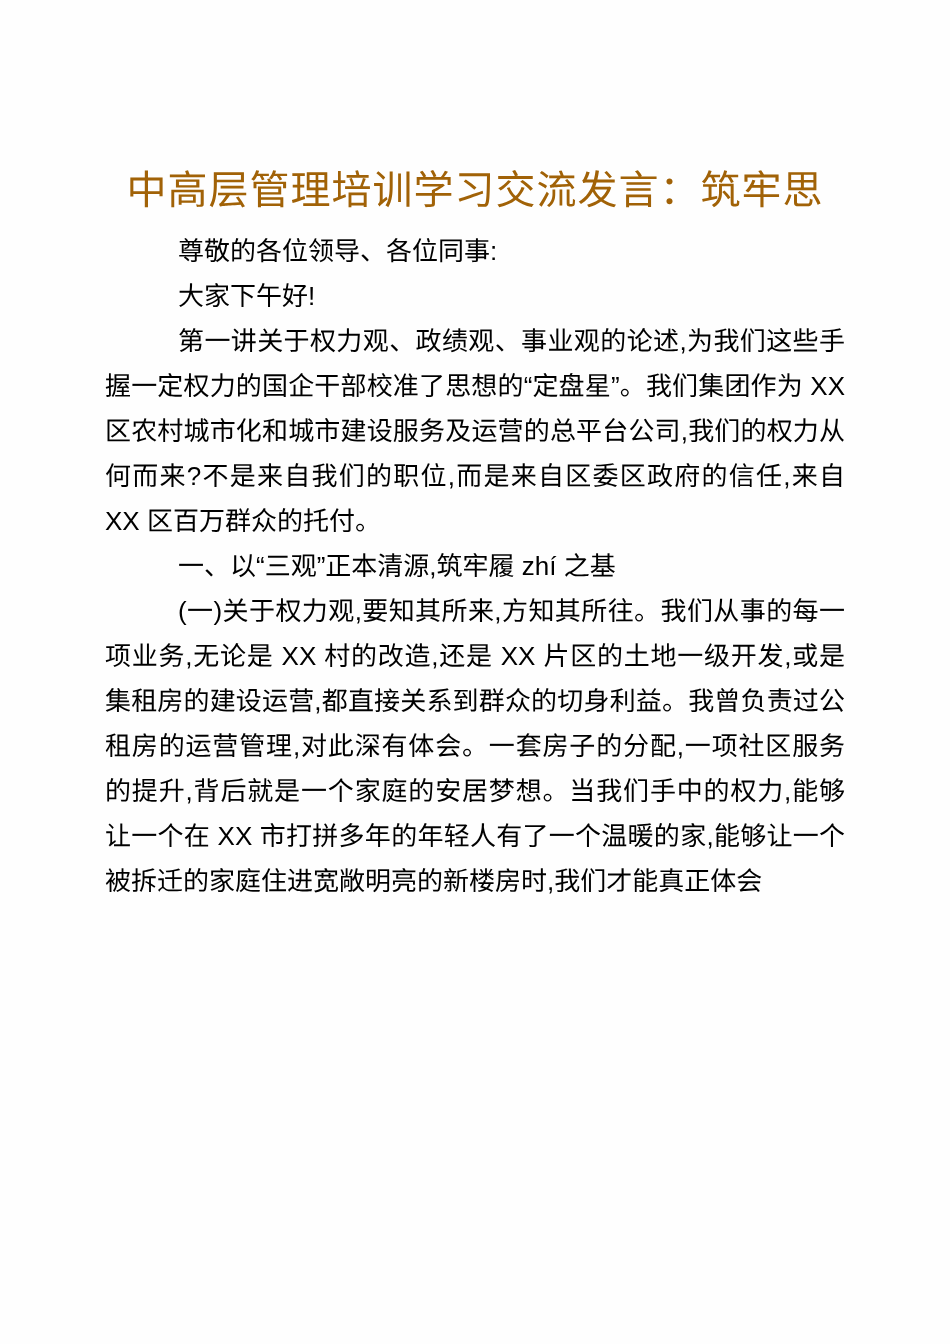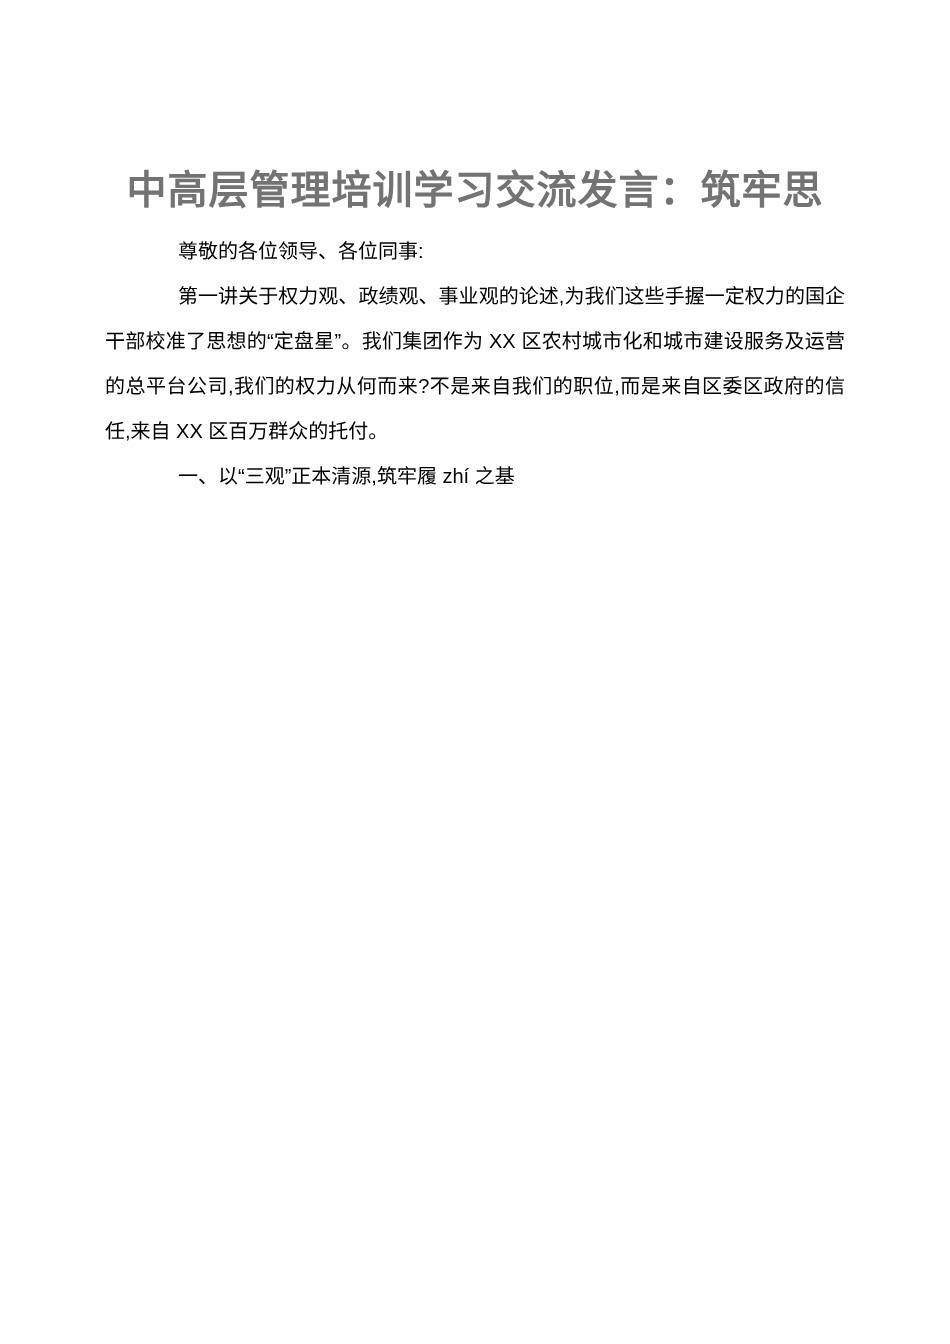--- a/index.html
+++ b/index.html
@@ -12,54 +12,56 @@
     width: 950px;
     height: 1344px;
     box-sizing: border-box;
     background: #fefefe;
     padding: 166px 105px 0 105px;
     overflow: hidden;
     color: #000000;
   }
   .doc-title {
     font-family: "Liberation Serif", "DejaVu Serif", serif;
-    font-weight: 700;
+    font-weight: 400;
     font-size: 40px;
     line-height: 50px;
     letter-spacing: 1px;
     text-align: center;
-    color: #737373;
+    color: #a16207;
     margin: 0 0 13px 0;
   }
   .doc-title .title-line {
     display: block;
   }
   .para {
     font-family: "Liberation Sans", "DejaVu Sans", sans-serif;
     font-weight: 400;
-    font-size: 20px;
+    font-size: 26px;
     line-height: 45px;
     color: #000000;
     text-align: justify;
     text-indent: 73px;
     margin: 0;
     word-break: normal;
   }
 </style>
 </head>
 <body>
 
 <div class="page">
 
   <h1 class="doc-title">
     <span class="title-line">中高层管理培训学习交流发言：筑牢思</span>
   </h1>
 
   <p class="para">尊敬的各位领导、各位同事:</p>
 
+  <p class="para">大家下午好!</p>
 
 
   <p class="para">第一讲关于权力观、政绩观、事业观的论述,为我们这些手握一定权力的国企干部校准了思想的“定盘星”。我们集团作为 XX 区农村城市化和城市建设服务及运营的总平台公司,我们的权力从何而来?不是来自我们的职位,而是来自区委区政府的信任,来自 XX 区百万群众的托付。</p>
 
   <p class="para">一、以“三观”正本清源,筑牢履 zhí 之基</p>
 
+  <p class="para">(一)关于权力观,要知其所来,方知其所往。我们从事的每一项业务,无论是 XX 村的改造,还是 XX 片区的土地一级开发,或是集租房的建设运营,都直接关系到群众的切身利益。我曾负责过公租房的运营管理,对此深有体会。一套房子的分配,一项社区服务的提升,背后就是一个家庭的安居梦想。当我们手中的权力,能够让一个在 XX 市打拼多年的年轻人有了一个温暖的家,能够让一个被拆迁的家庭住进宽敞明亮的新楼房时,我们才能真正体会</p>
 
 </div>
 
 </body></html>

